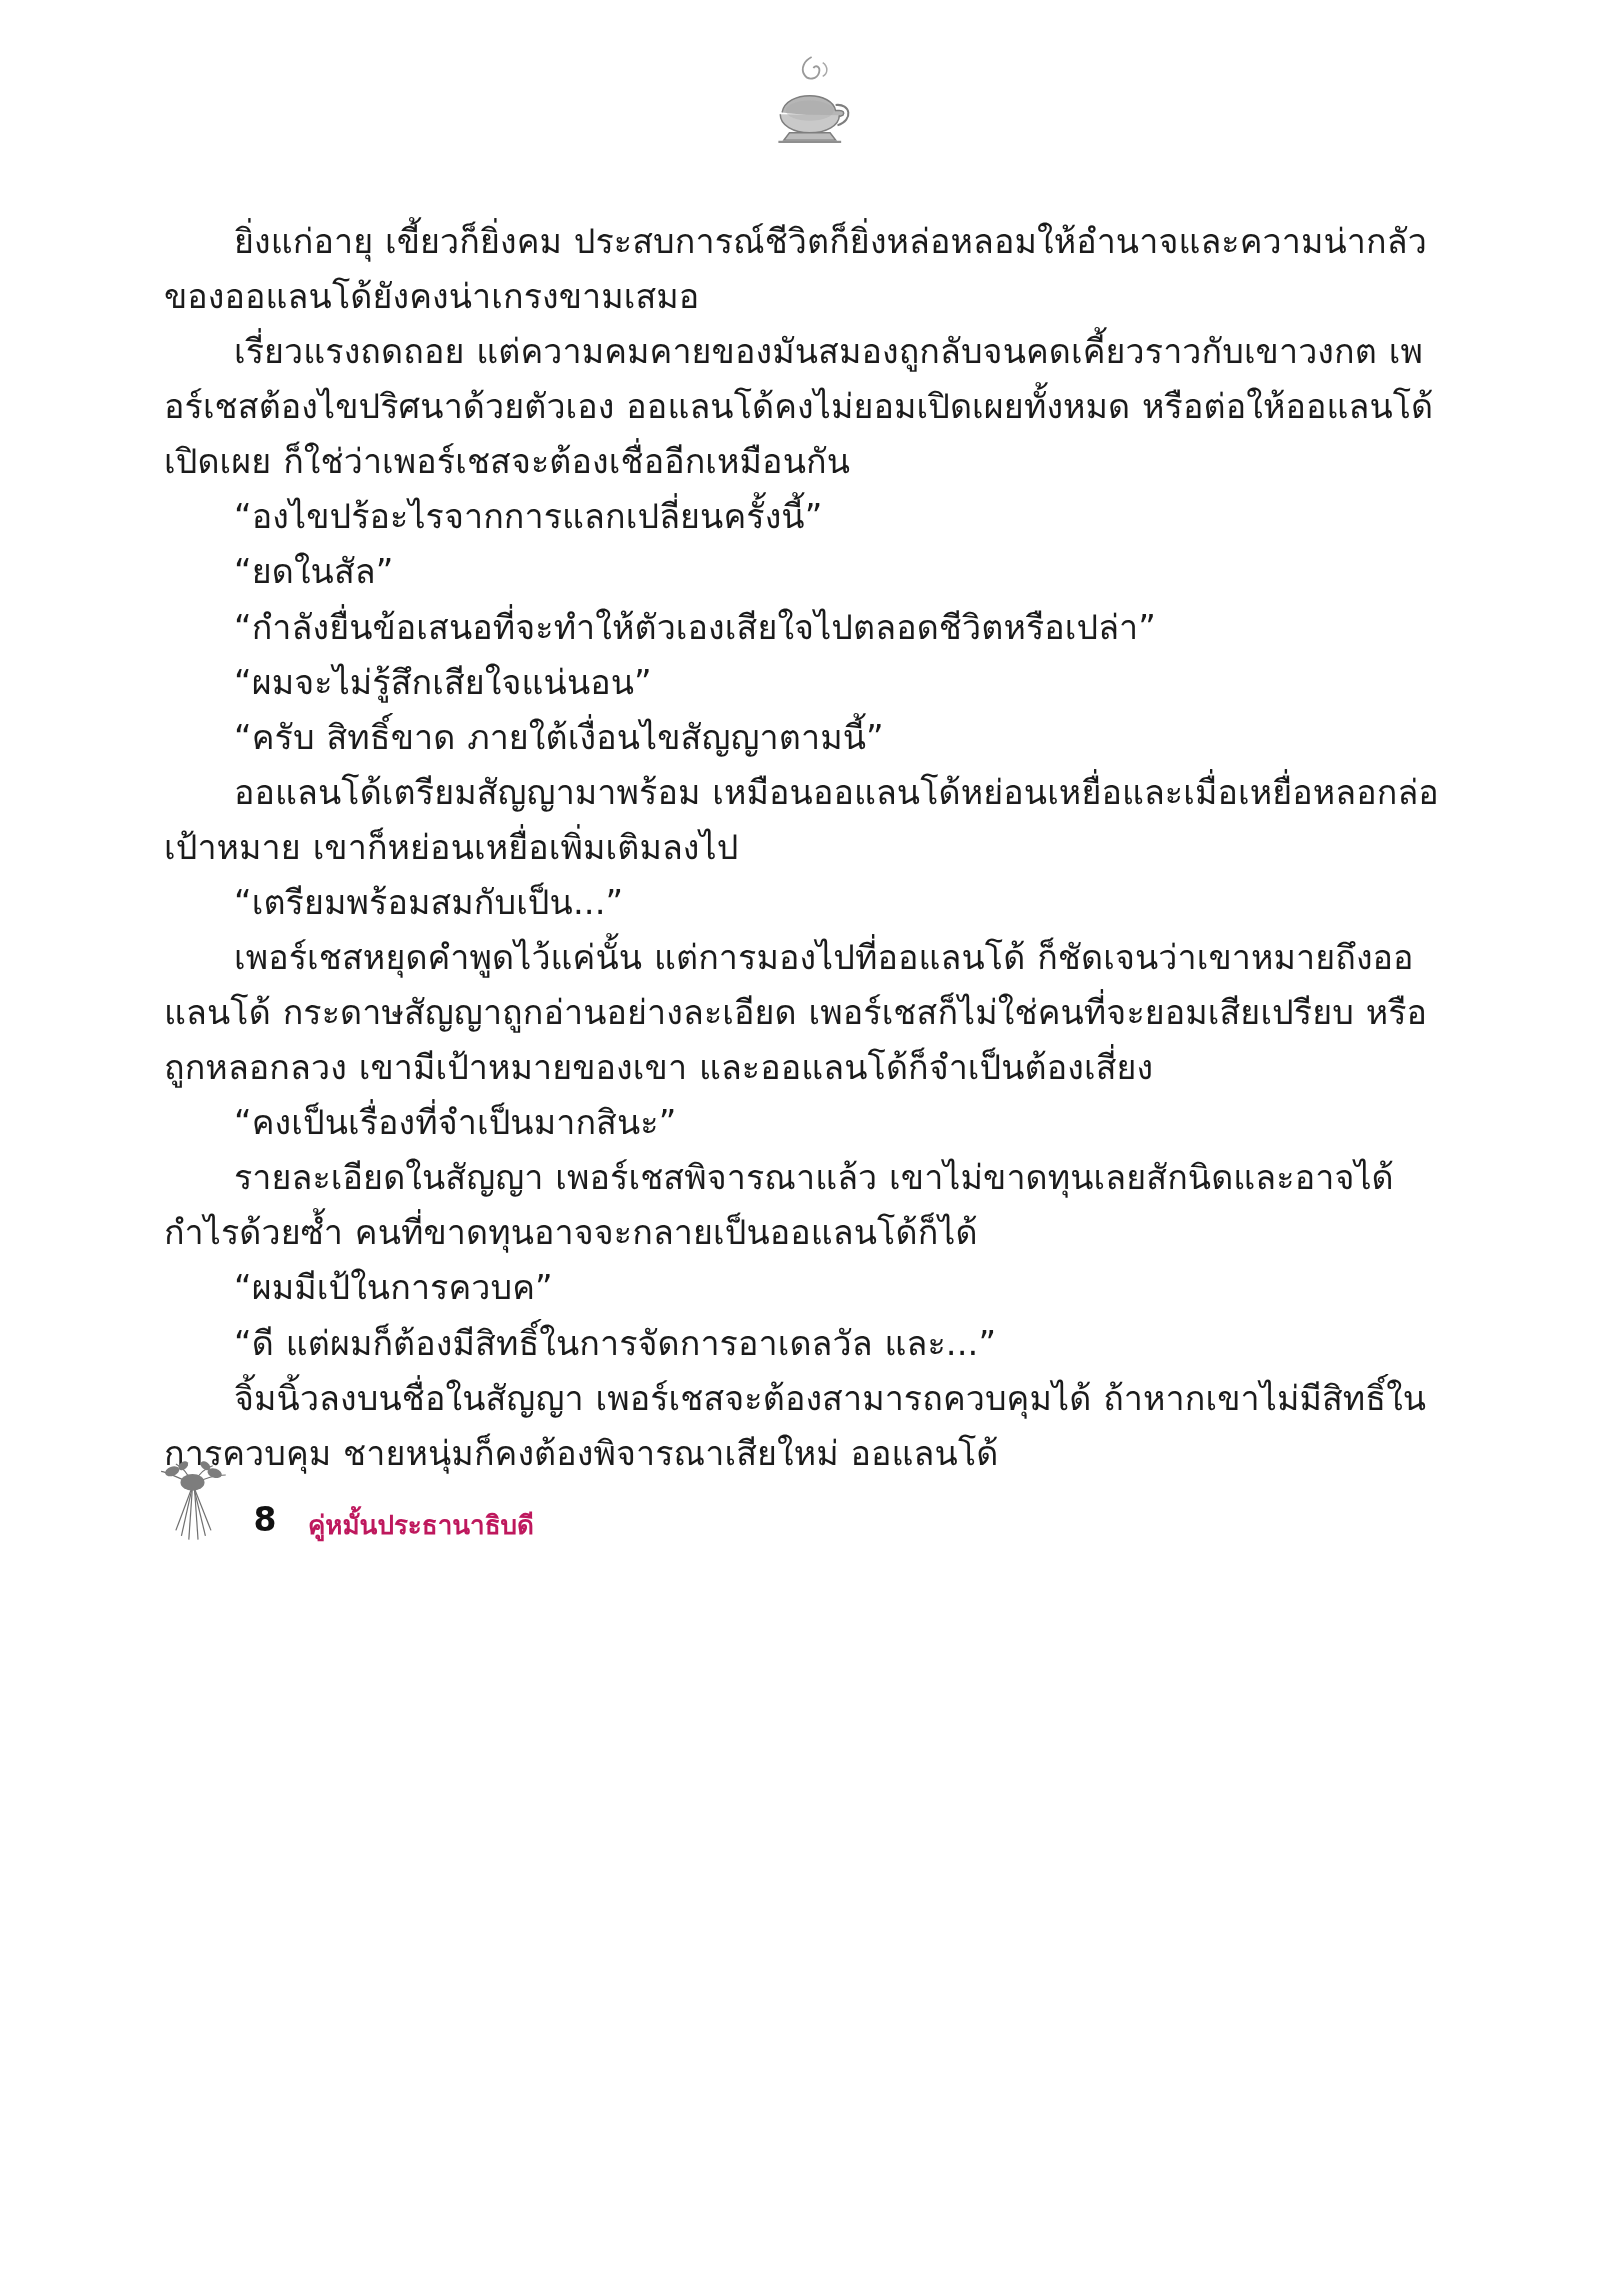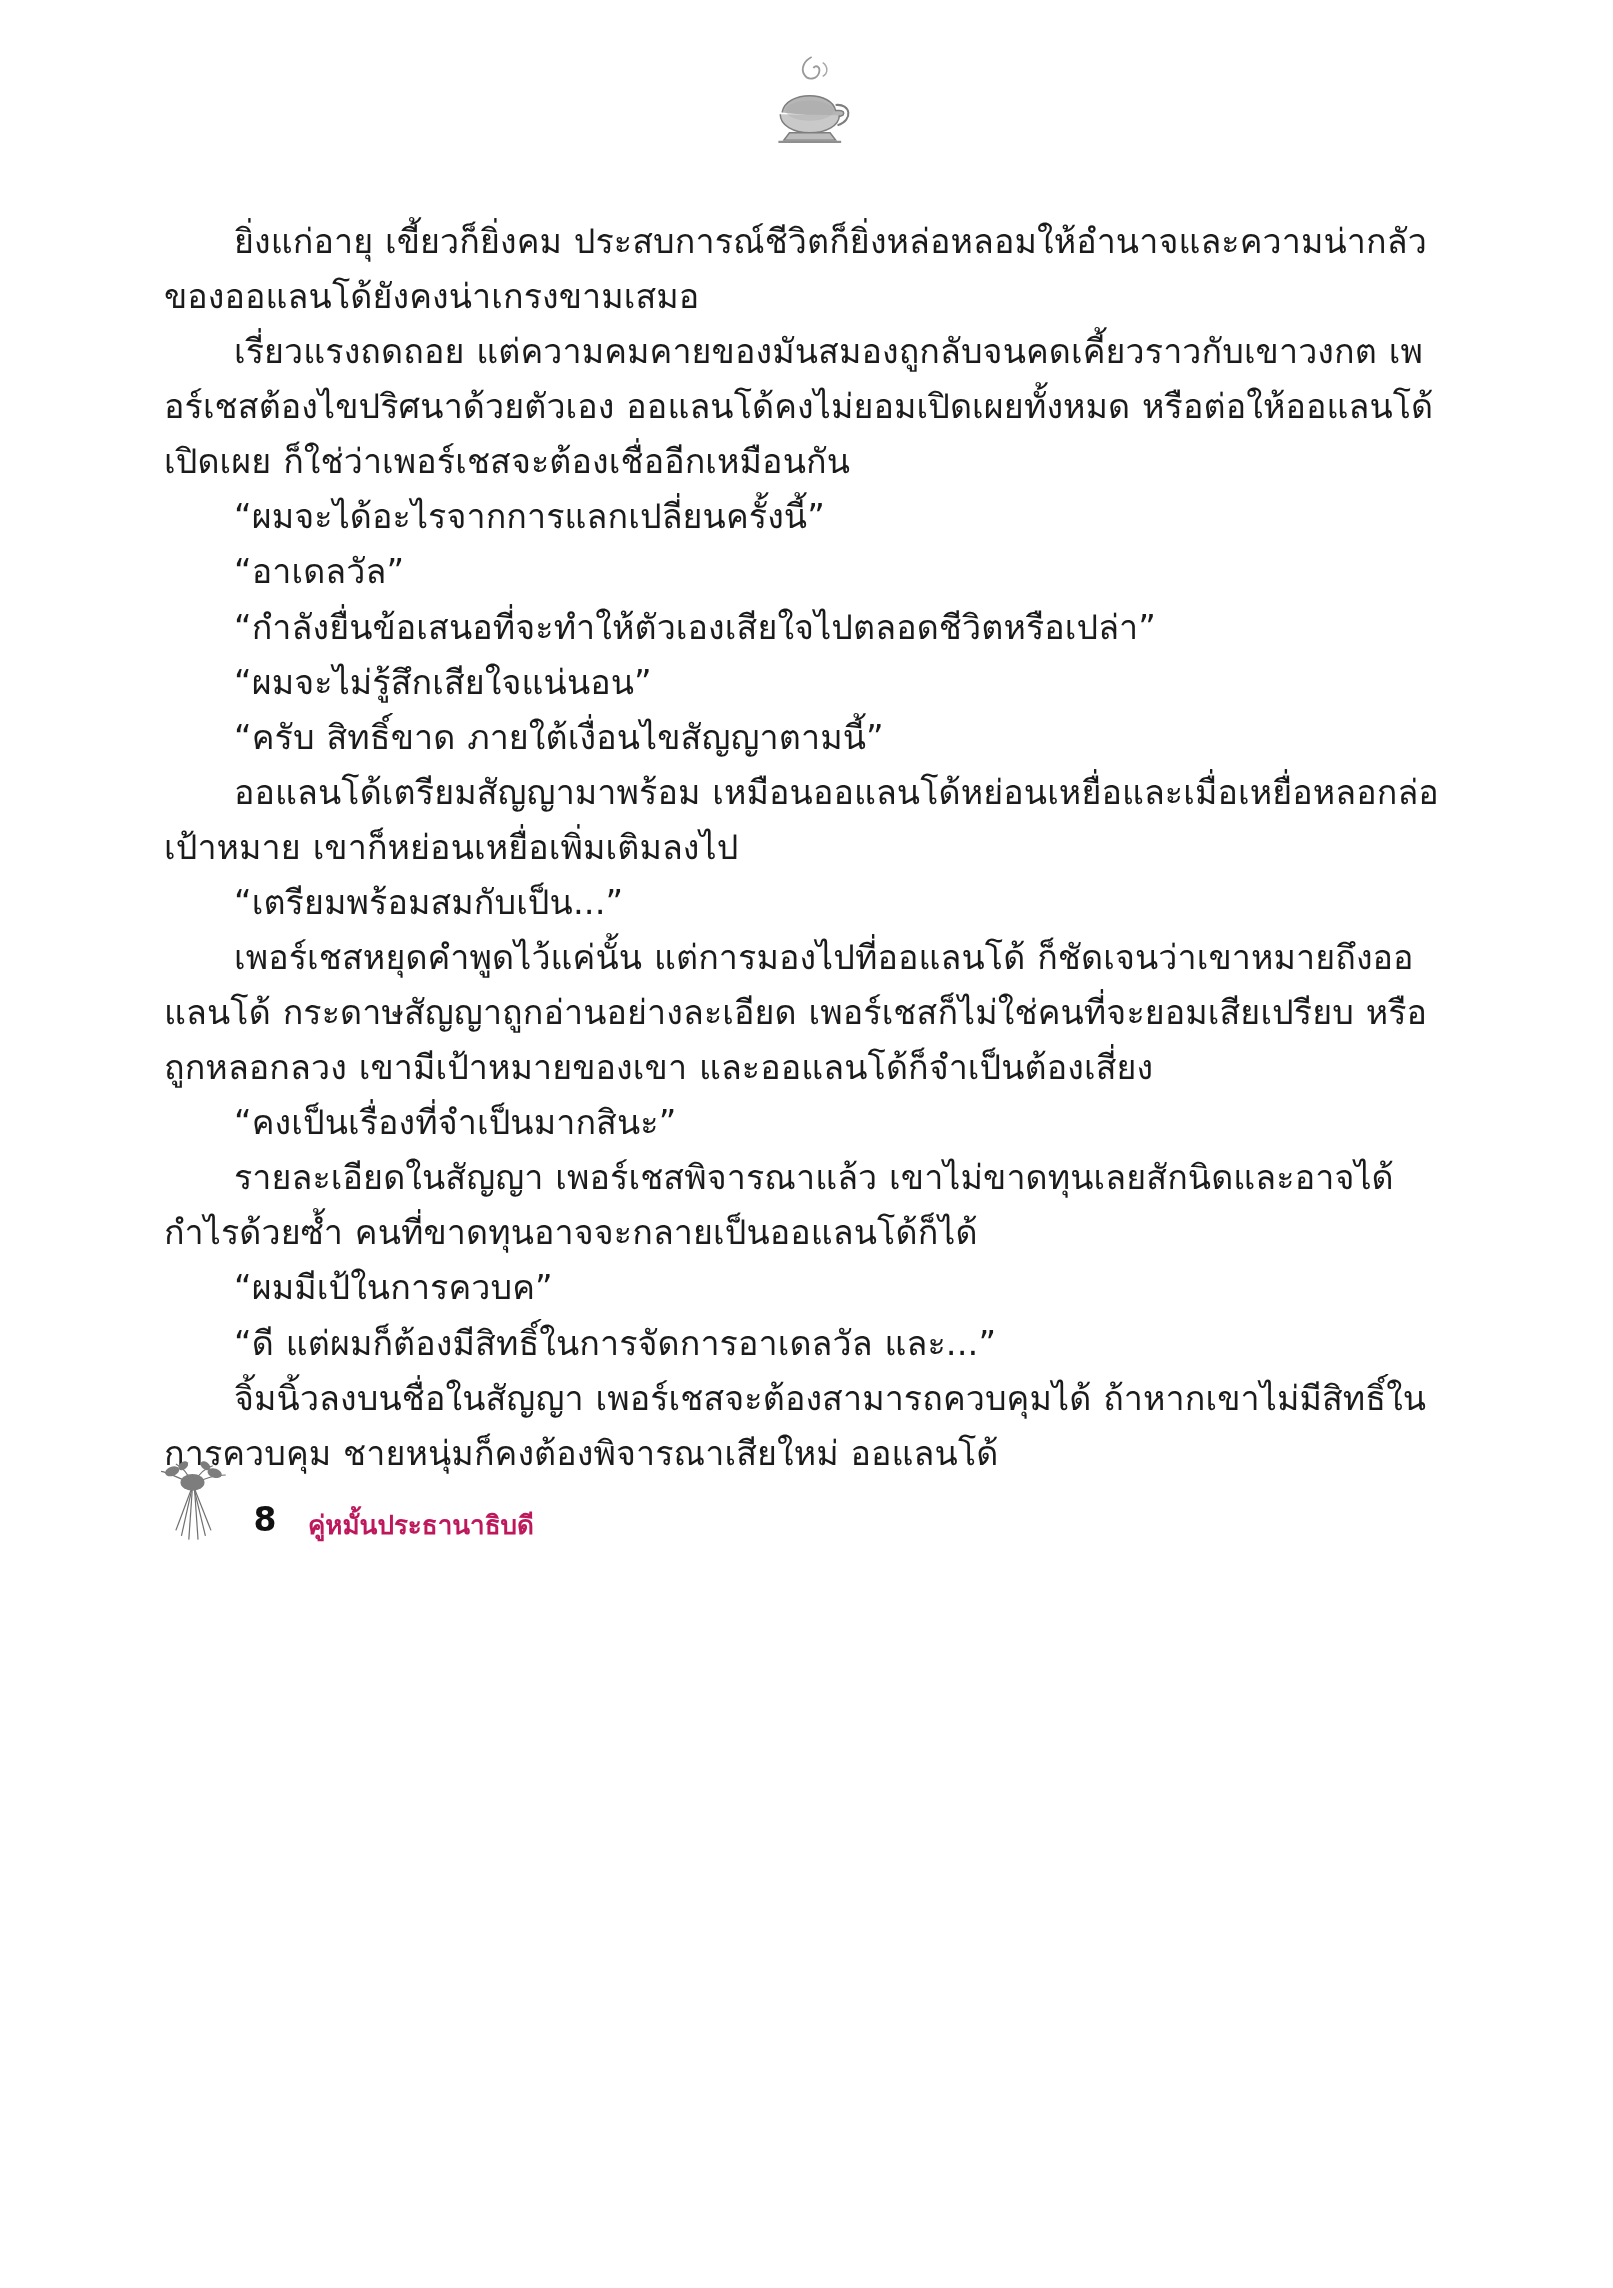--- a/index.html
+++ b/index.html
@@ -113,22 +113,22 @@
         <g fill="#a5a5a5">
           <ellipse cx="68" cy="72" rx="26" ry="11" opacity="0.35"></ellipse>
         </g>
       </svg>
     </span>
   </div>
 
   <div class="content">
     <p class="para">ยิ่งแก่อายุ เขี้ยวก็ยิ่งคม ประสบการณ์ชีวิตก็ยิ่งหล่อหลอมให้อำนาจและความน่ากลัวของออแลนโด้ยังคงน่าเกรงขามเสมอ</p>
     <p class="para">เรี่ยวแรงถดถอย แต่ความคมคายของมันสมองถูกลับจนคดเคี้ยวราวกับเขาวงกต เพอร์เชสต้องไขปริศนาด้วยตัวเอง ออแลนโด้คงไม่ยอมเปิดเผยทั้งหมด หรือต่อให้ออแลนโด้เปิดเผย ก็ใช่ว่าเพอร์เชสจะต้องเชื่ออีกเหมือนกัน</p>
-    <p class="para">“ผมจะได้อะไรจากการแลกเปลี่ยนครั้งนี้”</p>
-    <p class="para">“อาเดลวัล”</p>
+    <p class="para">“องไขปร้อะไรจากการแลกเปลี่ยนครั้งนี้”</p>
+    <p class="para">“ยดในสัล”</p>
     <p class="para">“กำลังยื่นข้อเสนอที่จะทำให้ตัวเองเสียใจไปตลอดชีวิตหรือเปล่า”</p>
     <p class="para">“ผมจะไม่รู้สึกเสียใจแน่นอน”</p>
     <p class="para">“ครับ สิทธิ์ขาด ภายใต้เงื่อนไขสัญญาตามนี้”</p>
     <p class="para">ออแลนโด้เตรียมสัญญามาพร้อม เหมือนออแลนโด้หย่อนเหยื่อและเมื่อเหยื่อหลอกล่อเป้าหมาย เขาก็หย่อนเหยื่อเพิ่มเติมลงไป</p>
     <p class="para">“เตรียมพร้อมสมกับเป็น...”</p>
     <p class="para">เพอร์เชสหยุดคำพูดไว้แค่นั้น แต่การมองไปที่ออแลนโด้ ก็ชัดเจนว่าเขาหมายถึงออแลนโด้ กระดาษสัญญาถูกอ่านอย่างละเอียด เพอร์เชสก็ไม่ใช่คนที่จะยอมเสียเปรียบ หรือถูกหลอกลวง เขามีเป้าหมายของเขา และออแลนโด้ก็จำเป็นต้องเสี่ยง</p>
     <p class="para">“คงเป็นเรื่องที่จำเป็นมากสินะ”</p>
     <p class="para">รายละเอียดในสัญญา เพอร์เชสพิจารณาแล้ว เขาไม่ขาดทุนเลยสักนิดและอาจได้กำไรด้วยซ้ำ คนที่ขาดทุนอาจจะกลายเป็นออแลนโด้ก็ได้</p>
     <p class="para">“ผมมีเป้ในการควบค”</p>
     <p class="para">“ดี แต่ผมก็ต้องมีสิทธิ์ในการจัดการอาเดลวัล และ...”</p>

